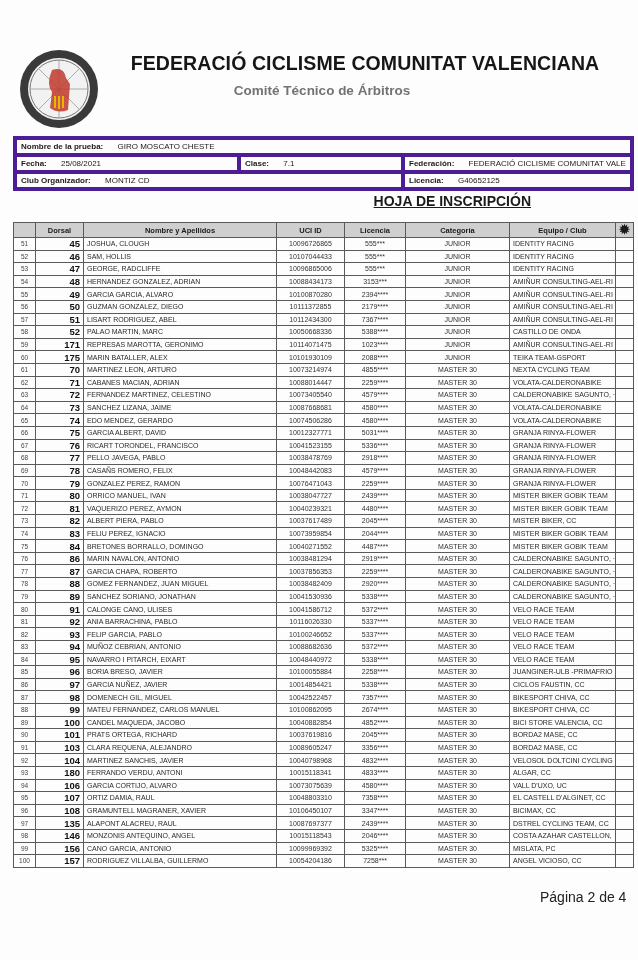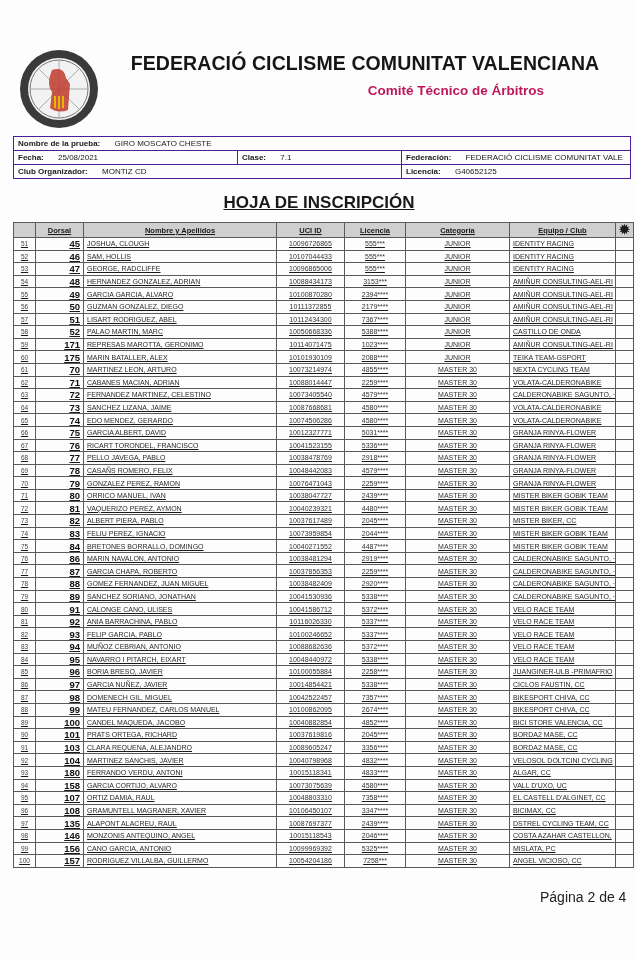--- a/index.html
+++ b/index.html
@@ -8,37 +8,36 @@
       font-family: "Liberation Sans", sans-serif; color: #1a1a1a;
     }
     .logo {
       position: absolute; left: 18px; top: 48px; width: 82px; height: 82px;
     }
     .title {
       position: absolute; left: 100px; top: 46px; width: 530px; text-align: center;
       font-size: 19.5px; font-weight: bold; letter-spacing: 0.1px; color: #161616; margin-top: 6px;
     }
     .subtitle {
-      position: absolute; left: 100px; top: 83px; width: 444px; text-align: right;
-      font-size: 13.5px; font-weight: bold; color: #be185d;
+      position: absolute; left: 100px; top: 83px; width: 444px; text-align: center;
+      font-size: 13.5px; font-weight: bold; color: #737373;
     }
     table.info {
       position: absolute; left: 13px; top: 136px; width: 617px; border-collapse: collapse;
       font-size: 8px; table-layout: fixed;
     }
-    table.info td { border: 1px solid #4c1d95; height: 13px; padding: 0 4px; white-space: nowrap; overflow: hidden; }
+    table.info td { border: 4px solid #4c1d95; height: 13px; padding: 0 4px; white-space: nowrap; overflow: hidden; }
     .lbl { font-weight: bold; margin-right: 12px; }
     .sheet-title {
-      position: absolute; left: 0; width: 638px; top: 193px; text-align: center;
-      font-size: 17px; font-weight: bold; text-decoration: underline;
+      position: absolute; left: 0; width: 531px; top: 193px; text-align: right;
+      font-size: 14px; font-weight: bold; text-decoration: underline;
     }
     table.grid {
       position: absolute; left: 13px; top: 222px; width: 620px; border-collapse: collapse; table-layout: fixed;
       font-size: 7px;
-      text-decoration: underline;
     }
     table.grid th, table.grid td { border: 1px solid #5a5a5a; height: 11.6px; padding: 0 3px; white-space: nowrap; overflow: hidden; }
     table.grid th { background: #cfcfcf; font-weight: bold; font-size: 7.5px; height: 14px; }
     td.n { text-align: center; color: #444; font-size: 6.5px; }
     td.d { text-align: right; font-weight: bold; font-size: 9.5px; color: #111; }
     td.uci, td.lic, td.cat { text-align: center; color: #333; }
     td.name, td.team { color: #2a2a2a; }
     .gear { display: inline-block; font-size: 13px; line-height: 12px; }
     .footer {
       position: absolute; left: 540px; top: 889px; font-size: 14px; color: #222;
@@ -559,21 +558,21 @@
         <td class="d">180</td>
         <td class="name">FERRANDO VERDU, ANTONI</td>
         <td class="uci">10015118341</td>
         <td class="lic">4833****</td>
         <td class="cat">MASTER 30</td>
         <td class="team">ALGAR, CC</td>
         <td></td>
       </tr>
       <tr>
         <td class="n">94</td>
-        <td class="d">158</td>
+        <td class="d">106</td>
         <td class="name">GARCIA CORTIJO, ALVARO</td>
         <td class="uci">10073075639</td>
         <td class="lic">4580****</td>
         <td class="cat">MASTER 30</td>
         <td class="team">VALL D'UXO, UC</td>
         <td></td>
       </tr>
       <tr>
         <td class="n">95</td>
         <td class="d">107</td>

